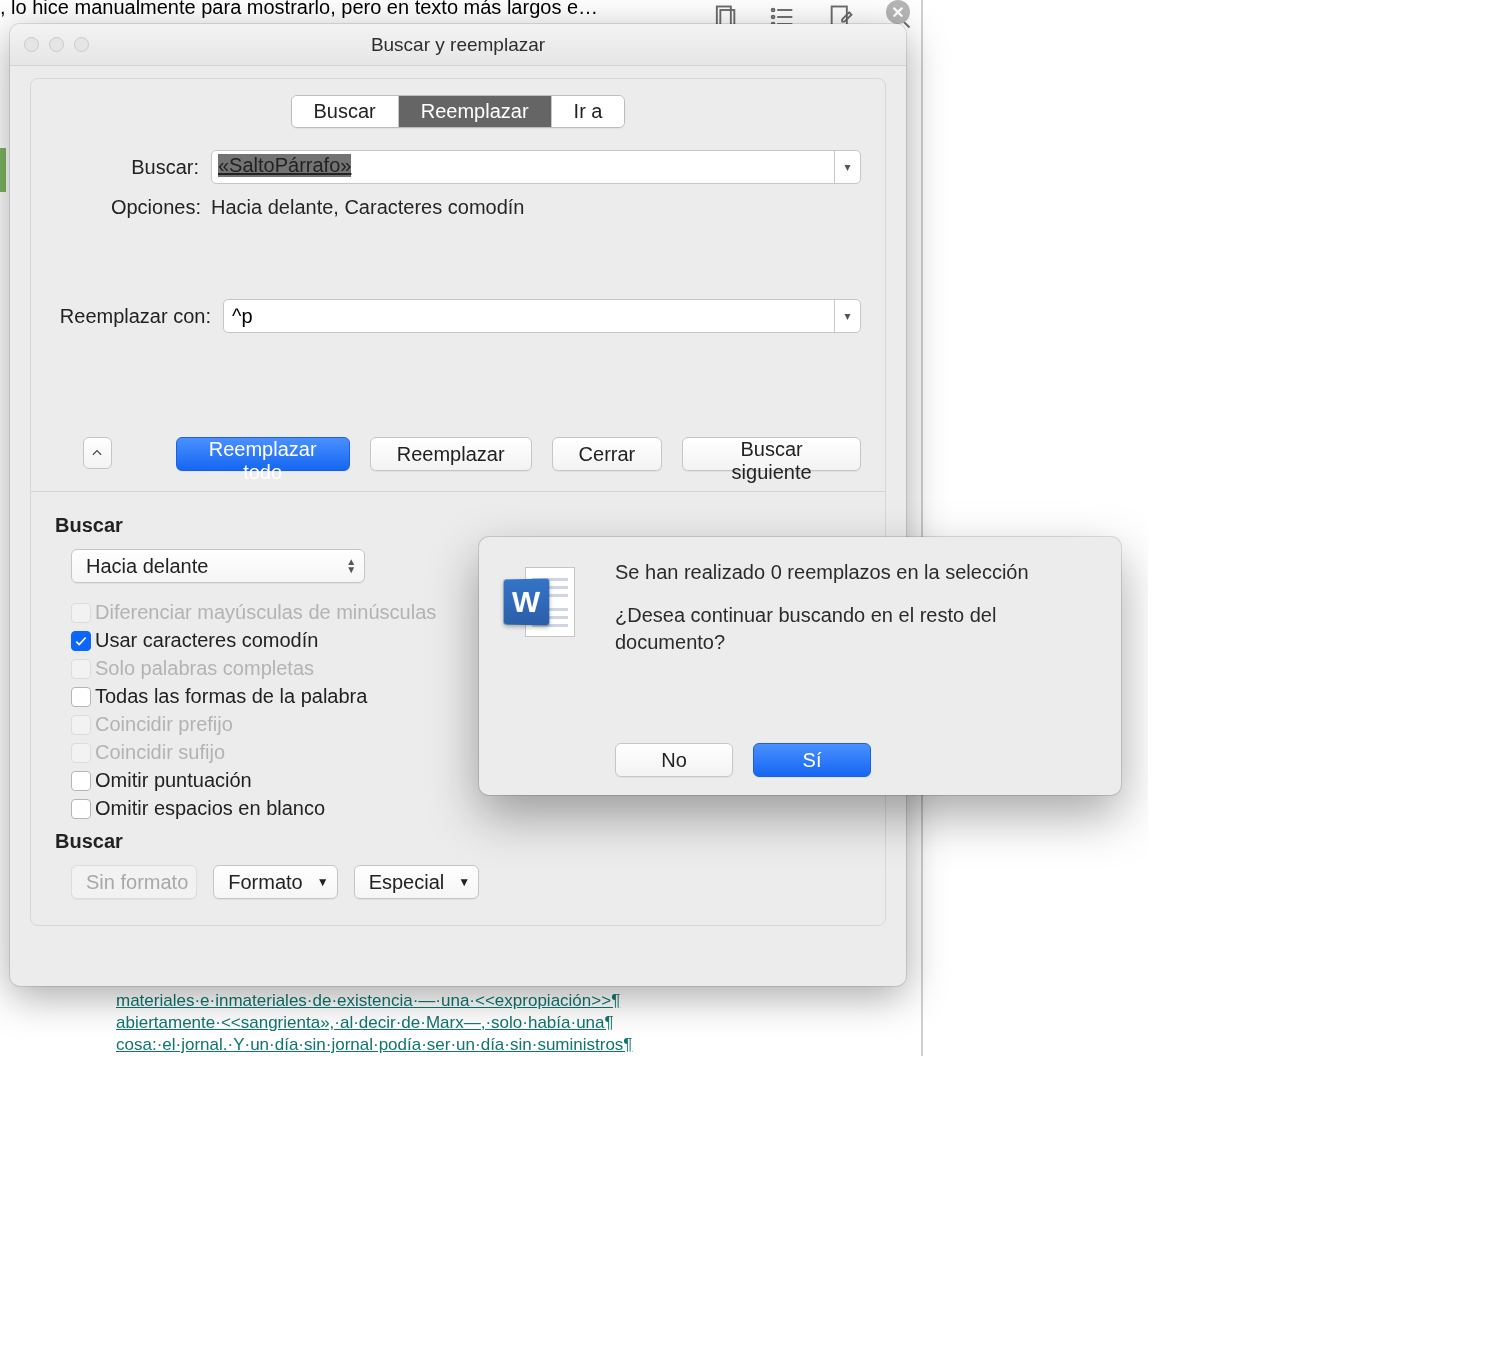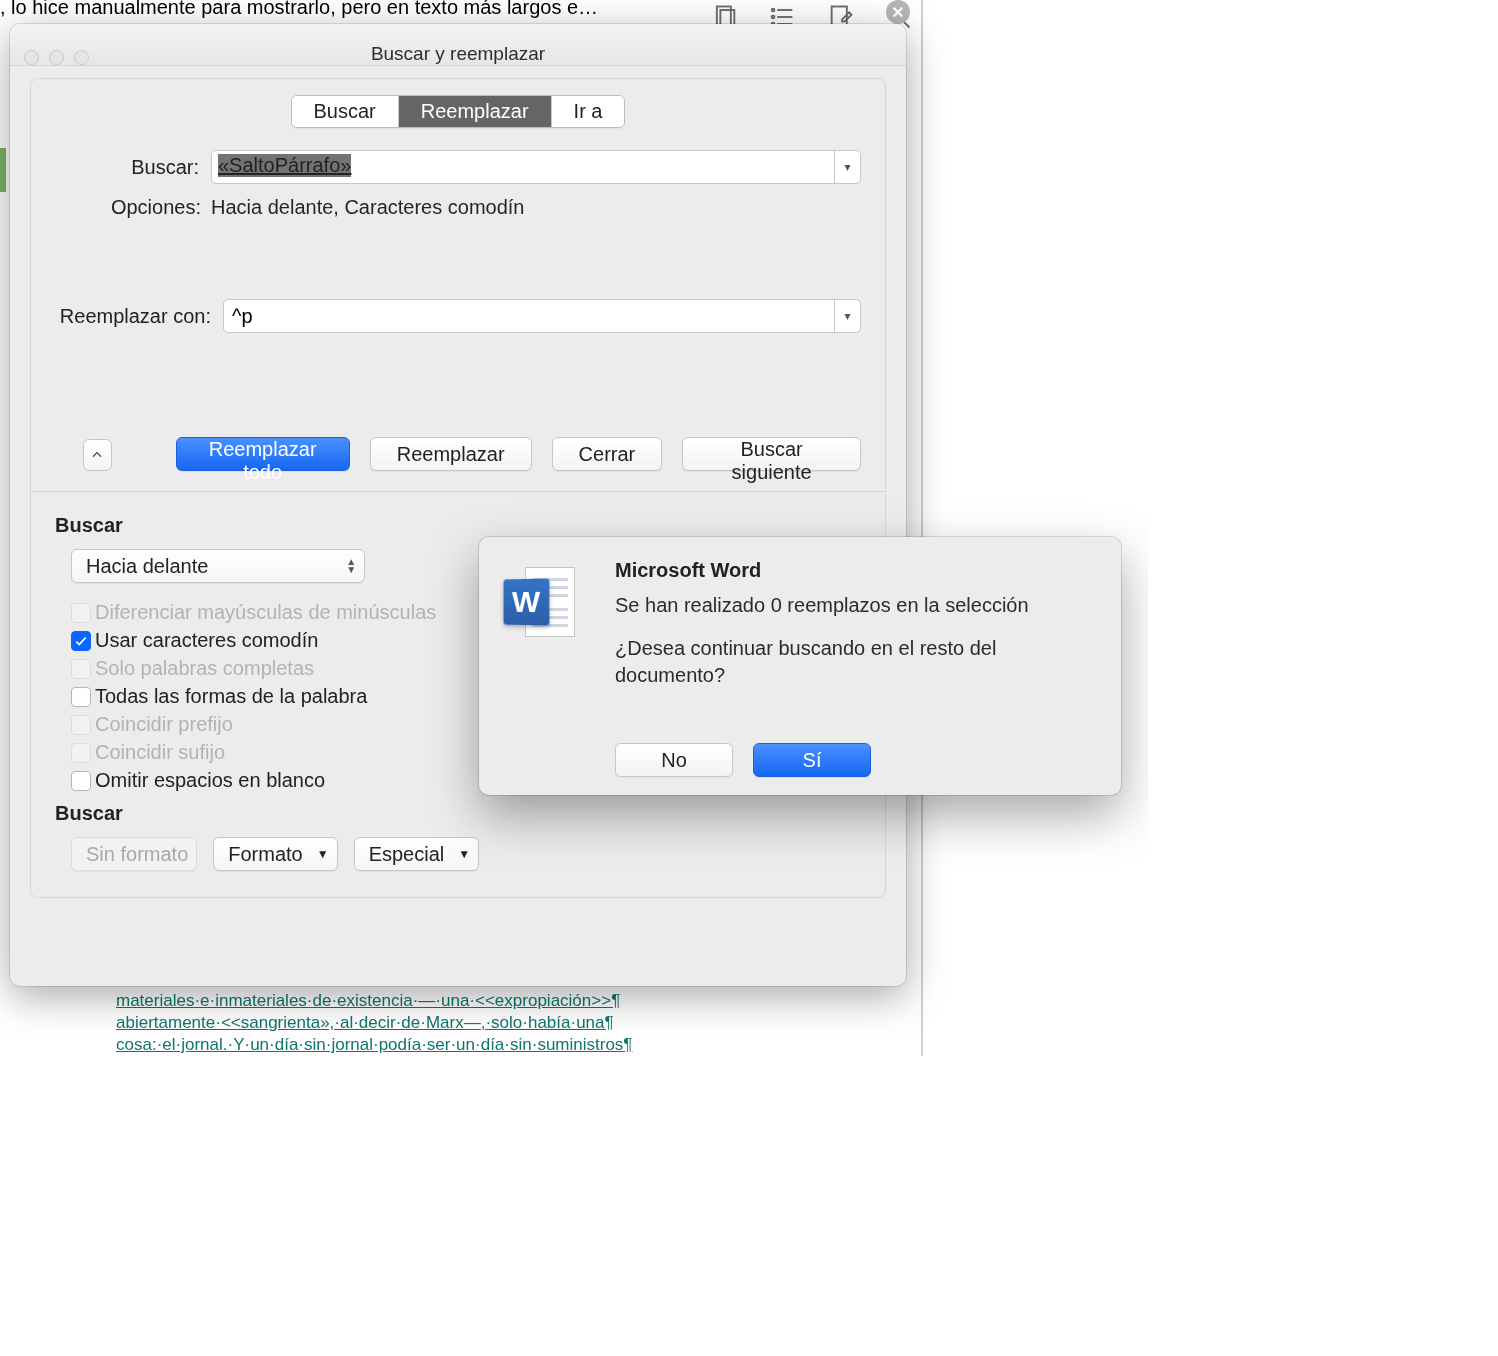--- a/index.html
+++ b/index.html
@@ -64,21 +64,21 @@
     position:absolute;
     left:10px; top:24px;
     width:896px; height:962px;
     background:#ececec;
     border-radius:10px;
     box-shadow: 0 10px 40px rgba(0,0,0,0.35), 0 0 0 1px rgba(0,0,0,0.1);
     overflow:hidden;
   }
   .fr-titlebar {
     height:42px;
-    display:flex; align-items:flex-end;
+    display:flex; align-items:center;
     position:relative;
     background:linear-gradient(#f3f3f3,#e6e6e6);
     border-bottom:1px solid #d4d4d4;
   }
   .traffic { display:flex; gap:10px; margin-left:14px;}
   .traffic span{ width:15px;height:15px;border-radius:50%;background:#e5e5e5;border:1px solid #c9c9c9;}
   .fr-title { position:absolute; left:0; right:0; text-align:center; font-size:19px; color:#2e2e2e; font-weight:400;}
 
   .fr-body {
     padding: 12px 20px 20px 20px;
@@ -125,21 +125,21 @@
     display:flex;align-items:center;justify-content:center;color:#555;font-size:12px;
     cursor:pointer;
   }
   .opts-row { display:flex; align-items:flex-start; margin-bottom:18px;}
   .opts-row .lbl{ width:156px; text-align:right; font-size:20px; padding-right:10px;}
   .opts-row .val{ font-size:20px; color:#262626;}
 
   .spacer-lg { height:62px; }
 
   
-  .btn-row { display:flex; gap:20px; align-items:flex-end; margin-top:10px; margin-bottom:20px;margin-left:28px;}
+  .btn-row { display:flex; gap:20px; align-items:flex-start; margin-top:10px; margin-bottom:20px;margin-left:28px;}
   .sq-btn {
     width:36px;height:32px;border:1px solid #c6c6c6;border-radius:6px;
     background:linear-gradient(#ffffff,#f3f3f3);
     display:flex;align-items:center;justify-content:center;cursor:pointer;
   }
   .sq-btn svg{width:14px;height:14px;stroke:#444;stroke-width:2;fill:none;}
   .btn {
     height:34px; padding:0 26px; font-size:20px; border-radius:6px;
     border:1px solid #c6c6c6; background:linear-gradient(#ffffff,#f3f3f3);
     cursor:pointer; color:#222;
@@ -346,20 +346,24 @@
           <label class="chk disabled">
             <span class="box"></span>
               <span>Coincidir prefijo</span>
           </label>
           <label class="chk disabled">
             <span class="box"></span>
               <span>Coincidir sufijo</span>
           </label>
           <label class="chk">
             <span class="box"></span>
+              <span>Omitir puntuación</span>
+          </label>
+          <label class="chk">
+            <span class="box"></span>
               <span>Omitir espacios en blanco</span>
           </label>
         </div>
       </div>
 
       <div class="section-title">Buscar</div>
 
       <div class="fmt-row" style="padding-left:16px;">
         <div class="select disabled">
           <span>Sin formato</span>
@@ -379,21 +383,20 @@
 </div>
 
 <div class="alert">
   <div class="icon">
     <div class="word-icon">
       <div class="word-page"></div>
       <div class="word-badge">W</div>
     </div>
   </div>
   <div class="content">
-    <h3>Microsoft Word</h3>
     <p>Se han realizado 0 reemplazos en la selección</p>
     <p>¿Desea continuar buscando en el resto del documento?</p>
     <div class="abtns">
       <button class="btn">No</button>
       <button class="btn primary">Sí</button>
     </div>
   </div>
 </div>
 
 </body></html>

